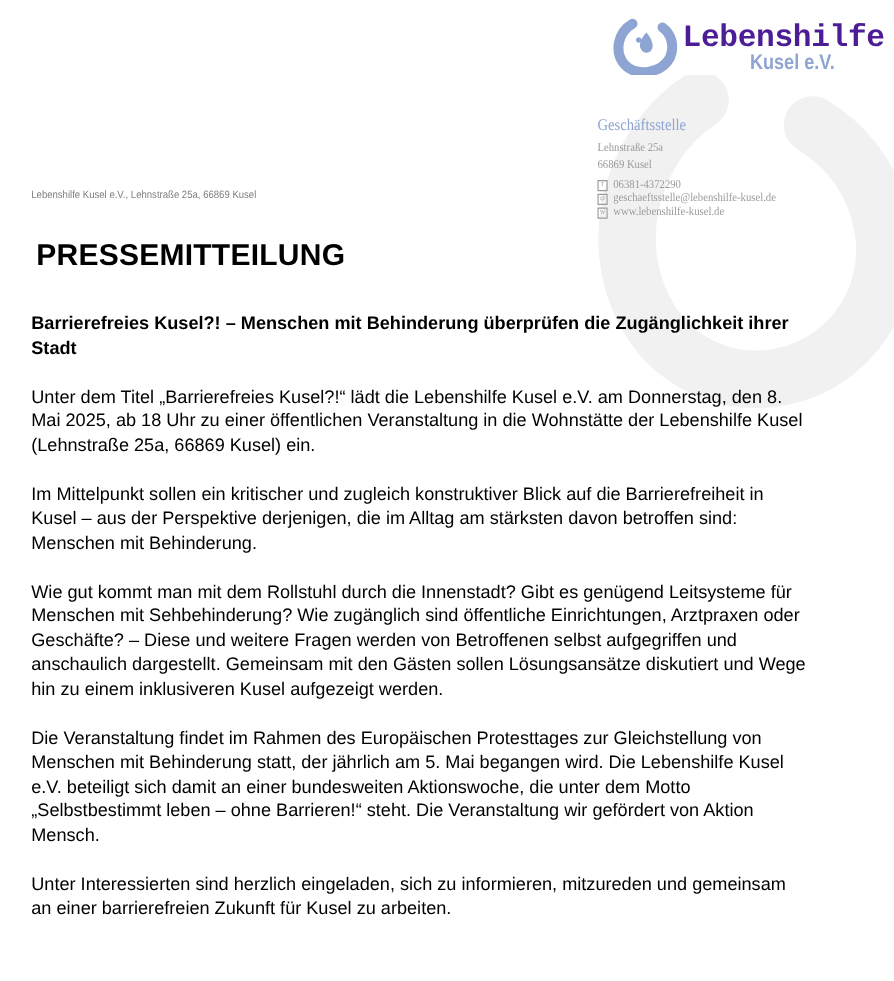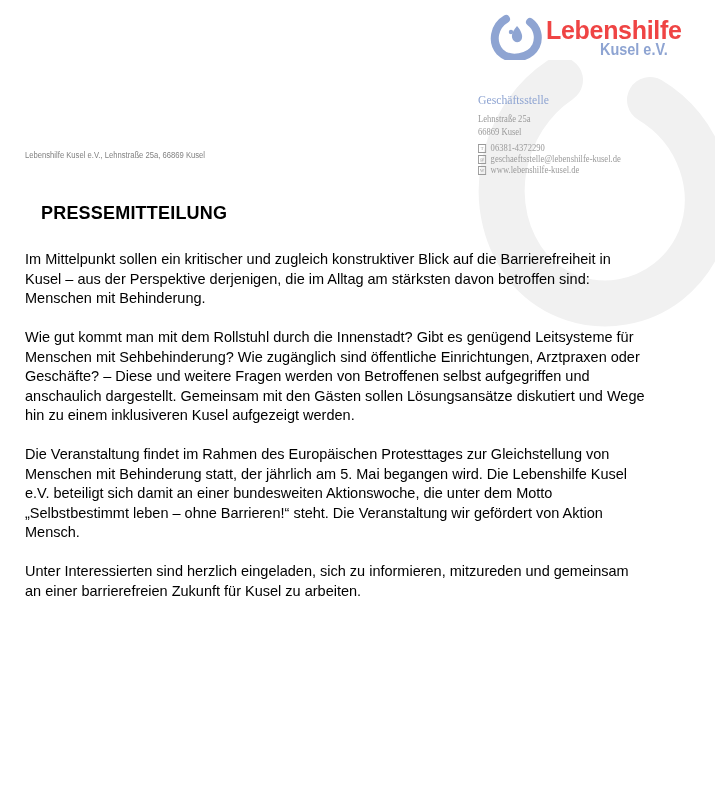--- a/index.html
+++ b/index.html
@@ -1,30 +1,30 @@
 <!DOCTYPE html>
 <html><head>
   <meta charset="utf-8">
   <style>
     html, body { margin: 0; padding: 0; background: #ffffff; }
     body { width: 715px; height: 785px; position: relative; overflow: hidden;
            font-family: "Liberation Sans", sans-serif; color: #000; }
     .watermark { position: absolute; left: 470px; top: 60px; width: 250px; height: 270px; pointer-events: none; }
     .logo { position: absolute; left: 490px; top: 12px; width: 190px; height: 50px; }
     .logo-mark { position: absolute; left: 0; top: 0; width: 52px; height: 48px; }
-    .logo-name { position: absolute; left: 56px; top: 4px; font-size: 25px; font-weight: bold; color: #ef4444; letter-spacing: -0.3px; white-space: nowrap; }
+    .logo-name { position: absolute; left: 56px; top: 4px; font-size: 25px; font-weight: bold; color: #4c1d95; letter-spacing: -0.3px; white-space: nowrap; font-family: Liberation Mono, monospace; }
     .logo-sub { position: absolute; left: 110px; top: 28px; font-size: 17px; font-weight: bold; color: #8ea4d2; white-space: nowrap; transform: scaleX(0.85); transform-origin: left top; }
     .office { position: absolute; left: 478px; top: 92px; font-family: Liberation Serif, serif; color: #9a9a9a; }
     .office-title { font-size: 13px; color: #8ea4d2; transform: scaleX(0.9); transform-origin: left top; white-space: nowrap; margin-bottom: 5px; }
     .office-line { font-size: 9.5px; line-height: 13px; white-space: nowrap; transform: scaleX(0.9); transform-origin: left top; }
     .contact { display: flex; align-items: center; font-size: 9.5px; line-height: 11px; white-space: nowrap; transform: scaleX(0.9); transform-origin: left top; }
     .contact-box { display: inline-block; width: 7px; height: 7px; border: 1px solid #9a9a9a; margin-right: 5px; position: relative; font-size: 5px; line-height: 7px; text-align: center; }
     .office-gap { height: 4px; }
     .sender { position: absolute; left: 25px; top: 150px; font-size: 8.5px; color: #808080; white-space: nowrap; transform: scaleX(0.9); transform-origin: left top; }
-    .doc-title { position: absolute; left: 25px; top: 187px; font-size: 18px; font-weight: bold; letter-spacing: 0.2px; margin: 16px; }
+    .doc-title { position: absolute; left: 25px; top: 187px; font-size: 24px; font-weight: bold; letter-spacing: 0.2px; margin: 4px; }
     .content { position: absolute; left: 25px; top: 250px; width: 620px; font-size: 14.5px; line-height: 19.5px; }
     .headline { font-weight: bold; margin: 0 0 19.5px 0; }
     .para { margin: 0 0 19.5px 0; }
   </style>
 </head>
 <body>
 
 <svg class="watermark" viewBox="0 0 250 270">
   <path d="M90 20 C 30 60, 10 150, 60 210 C 110 265, 200 250, 230 180 C 250 130, 230 70, 180 40" fill="none" stroke="#f1f1f1" stroke-width="46" stroke-linecap="round"></path>
 </svg>
@@ -56,17 +56,19 @@
     <span class="contact-box">W</span>
     <span>www.lebenshilfe-kusel.de</span>
   </div>
 </div>
 
 <div class="sender">Lebenshilfe Kusel e.V., Lehnstraße 25a, 66869 Kusel</div>
 
 <h1 class="doc-title">PRESSEMITTEILUNG</h1>
 
 <div class="content">
+  <p class="headline">Barrierefreies Kusel?! – Menschen mit Behinderung überprüfen die Zugänglichkeit ihrer Stadt</p>
+  <p class="para">Unter dem Titel „Barrierefreies Kusel?!“ lädt die Lebenshilfe Kusel e.V. am Donnerstag, den 8. Mai 2025, ab 18 Uhr zu einer öffentlichen Veranstaltung in die Wohnstätte der Lebenshilfe Kusel (Lehnstraße 25a, 66869 Kusel) ein.</p>
   <p class="para">Im Mittelpunkt sollen ein kritischer und zugleich konstruktiver Blick auf die Barrierefreiheit in Kusel – aus der Perspektive derjenigen, die im Alltag am stärksten davon betroffen sind: Menschen mit Behinderung.</p>
   <p class="para">Wie gut kommt man mit dem Rollstuhl durch die Innenstadt? Gibt es genügend Leitsysteme für Menschen mit Sehbehinderung? Wie zugänglich sind öffentliche Einrichtungen, Arztpraxen oder Geschäfte? – Diese und weitere Fragen werden von Betroffenen selbst aufgegriffen und anschaulich dargestellt. Gemeinsam mit den Gästen sollen Lösungsansätze diskutiert und Wege hin zu einem inklusiveren Kusel aufgezeigt werden.</p>
   <p class="para">Die Veranstaltung findet im Rahmen des Europäischen Protesttages zur Gleichstellung von Menschen mit Behinderung statt, der jährlich am 5. Mai begangen wird. Die Lebenshilfe Kusel e.V. beteiligt sich damit an einer bundesweiten Aktionswoche, die unter dem Motto „Selbstbestimmt leben – ohne Barrieren!“ steht. Die Veranstaltung wir gefördert von Aktion Mensch.</p>
   <p class="para">Unter Interessierten sind herzlich eingeladen, sich zu informieren, mitzureden und gemeinsam an einer barrierefreien Zukunft für Kusel zu arbeiten.</p>
 </div>
 
 </body></html>

